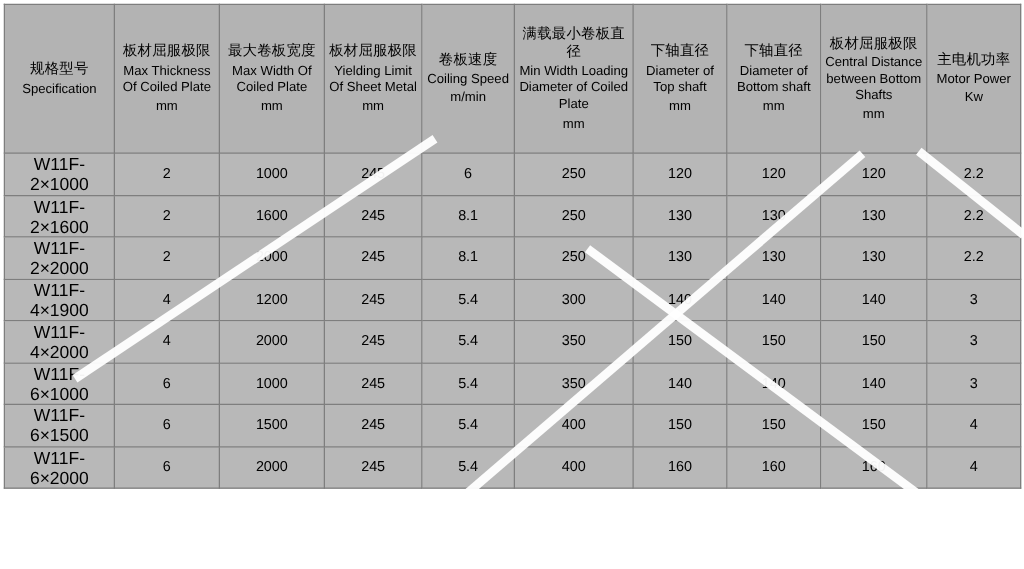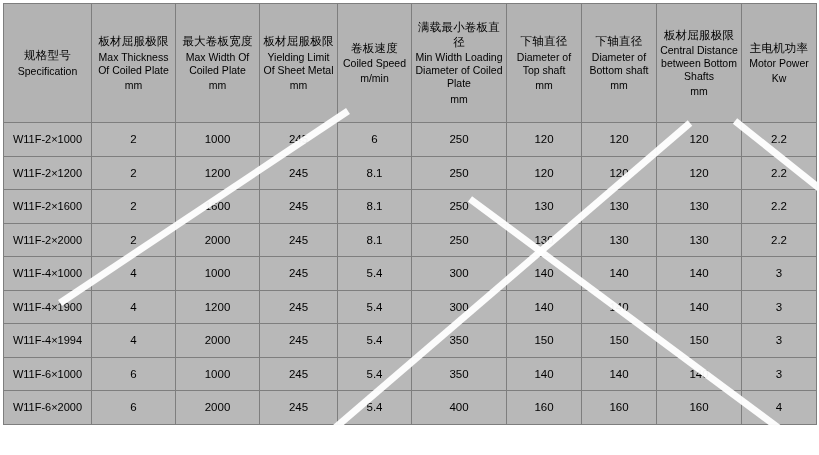--- a/index.html
+++ b/index.html
@@ -54,21 +54,21 @@
     display: block;
     margin-top: 2px;
   }
   table.spec-table tbody td {
     background: #b8b8b8;
     height: 32.5px;
     font-size: 11.5px;
     padding: 0 2px;
   }
   table.spec-table tbody td.spec-col {
-    font-size: 11px;
+    font-size: 14px;
   }
   
   col.c0 { width: 88px; }
   col.c1 { width: 84px; }
   col.c2 { width: 84px; }
   col.c3 { width: 78px; }
   col.c4 { width: 74px; }
   col.c5 { width: 95px; }
   col.c6 { width: 75px; }
   col.c7 { width: 75px; }
@@ -123,21 +123,21 @@
           <span class="hdr-en">Max Width Of Coiled Plate</span>
           <span class="hdr-unit">mm</span>
         </th>
         <th>
           <span class="hdr-cn">板材屈服极限</span>
           <span class="hdr-en">Yielding Limit Of Sheet Metal</span>
           <span class="hdr-unit">mm</span>
         </th>
         <th>
           <span class="hdr-cn">卷板速度</span>
-          <span class="hdr-en">Coiled Speed</span>
+          <span class="hdr-en">Coiling Speed</span>
           <span class="hdr-unit">m/min</span>
         </th>
         <th>
           <span class="hdr-cn">满载最小卷板直径</span>
           <span class="hdr-en">Min Width Loading Diameter of Coiled Plate</span>
           <span class="hdr-unit">mm</span>
         </th>
         <th>
           <span class="hdr-cn">下轴直径</span>
           <span class="hdr-en">Diameter of Top shaft</span>
@@ -167,32 +167,20 @@
         <td>1000</td>
         <td>245</td>
         <td>6</td>
         <td>250</td>
         <td>120</td>
         <td>120</td>
         <td>120</td>
         <td>2.2</td>
       </tr>
       <tr>
-        <td class="spec-col">W11F-2×1200</td>
-        <td>2</td>
-        <td>1200</td>
-        <td>245</td>
-        <td>8.1</td>
-        <td>250</td>
-        <td>120</td>
-        <td>120</td>
-        <td>120</td>
-        <td>2.2</td>
-      </tr>
-      <tr>
         <td class="spec-col">W11F-2×1600</td>
         <td>2</td>
         <td>1600</td>
         <td>245</td>
         <td>8.1</td>
         <td>250</td>
         <td>130</td>
         <td>130</td>
         <td>130</td>
         <td>2.2</td>
@@ -203,66 +191,66 @@
         <td>2000</td>
         <td>245</td>
         <td>8.1</td>
         <td>250</td>
         <td>130</td>
         <td>130</td>
         <td>130</td>
         <td>2.2</td>
       </tr>
       <tr>
-        <td class="spec-col">W11F-4×1000</td>
-        <td>4</td>
+        <td class="spec-col">W11F-4×1900</td>
+        <td>4</td>
+        <td>1200</td>
+        <td>245</td>
+        <td>5.4</td>
+        <td>300</td>
+        <td>140</td>
+        <td>140</td>
+        <td>140</td>
+        <td>3</td>
+      </tr>
+      <tr>
+        <td class="spec-col">W11F-4×2000</td>
+        <td>4</td>
+        <td>2000</td>
+        <td>245</td>
+        <td>5.4</td>
+        <td>350</td>
+        <td>150</td>
+        <td>150</td>
+        <td>150</td>
+        <td>3</td>
+      </tr>
+      <tr>
+        <td class="spec-col">W11F-6×1000</td>
+        <td>6</td>
         <td>1000</td>
         <td>245</td>
         <td>5.4</td>
-        <td>300</td>
+        <td>350</td>
         <td>140</td>
         <td>140</td>
         <td>140</td>
         <td>3</td>
       </tr>
       <tr>
-        <td class="spec-col">W11F-4×1900</td>
-        <td>4</td>
-        <td>1200</td>
-        <td>245</td>
-        <td>5.4</td>
-        <td>300</td>
-        <td>140</td>
-        <td>140</td>
-        <td>140</td>
-        <td>3</td>
-      </tr>
-      <tr>
-        <td class="spec-col">W11F-4×1994</td>
-        <td>4</td>
-        <td>2000</td>
-        <td>245</td>
-        <td>5.4</td>
-        <td>350</td>
-        <td>150</td>
-        <td>150</td>
-        <td>150</td>
-        <td>3</td>
-      </tr>
-      <tr>
-        <td class="spec-col">W11F-6×1000</td>
-        <td>6</td>
-        <td>1000</td>
-        <td>245</td>
-        <td>5.4</td>
-        <td>350</td>
-        <td>140</td>
-        <td>140</td>
-        <td>140</td>
-        <td>3</td>
+        <td class="spec-col">W11F-6×1500</td>
+        <td>6</td>
+        <td>1500</td>
+        <td>245</td>
+        <td>5.4</td>
+        <td>400</td>
+        <td>150</td>
+        <td>150</td>
+        <td>150</td>
+        <td>4</td>
       </tr>
       <tr>
         <td class="spec-col">W11F-6×2000</td>
         <td>6</td>
         <td>2000</td>
         <td>245</td>
         <td>5.4</td>
         <td>400</td>
         <td>160</td>
         <td>160</td>

